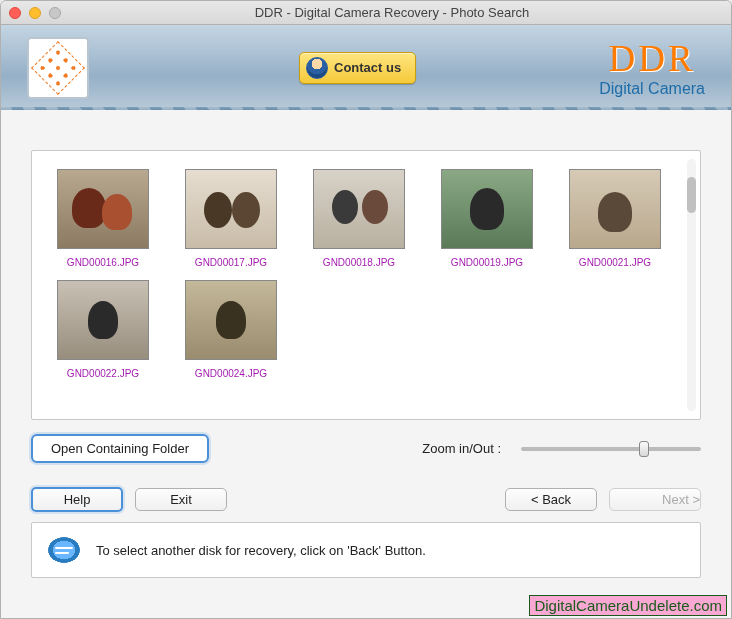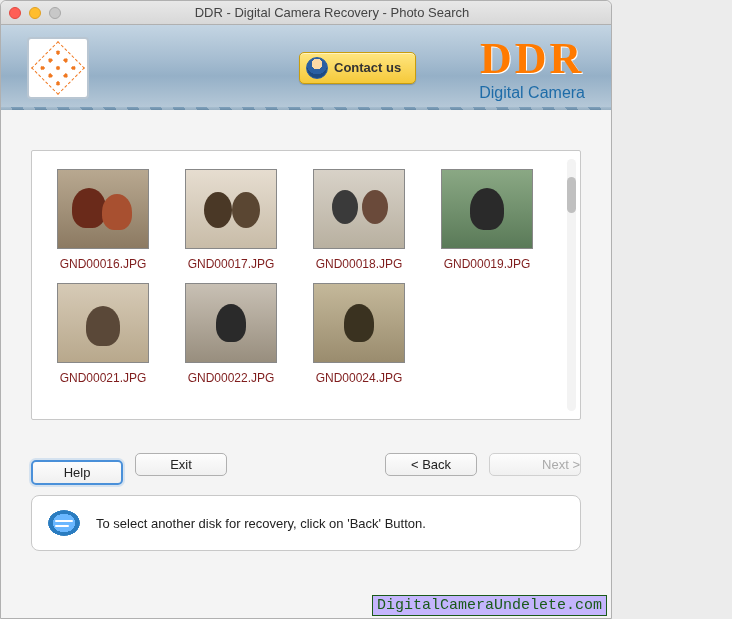--- a/index.html
+++ b/index.html
@@ -1,18 +1,18 @@
 <!DOCTYPE html>
 <html><head>
 <meta charset="utf-8">
 <style>
 * { box-sizing: border-box; margin: 0; padding: 0; }
 body { font-family: -apple-system, "Helvetica Neue", Arial, sans-serif; background: #ececec; width: 732px; height: 619px; overflow: hidden; }
 
-.window { width: 612px; height: 619px; background: #f4f4f4; border: 1px solid #b0b0b0; border-radius: 6px 6px 0 0; display: flex; flex-direction: column; }
+.window { width: 732px; height: 619px; background: #f4f4f4; border: 1px solid #b0b0b0; border-radius: 6px 6px 0 0; display: flex; flex-direction: column; }
 
 .titlebar { height: 24px; background: linear-gradient(#e8e8e8, #d8d8d8); border-bottom: 1px solid #b0b0b0; display: flex; align-items: center; padding: 0 8px; border-radius: 6px 6px 0 0; }
 .traffic-lights { display: flex; gap: 8px; }
 .light { width: 12px; height: 12px; border-radius: 50%; }
 .light.red { background: #ff5f56; border: 0.5px solid #e14940; }
 .light.yellow { background: #ffbd2e; border: 0.5px solid #e0a024; }
 .light.green { background: #c8c8c8; border: 0.5px solid #a8a8a8; }
 .title { flex: 1; text-align: center; font-size: 13px; color: #444; }
 
 .banner { height: 85px; background: linear-gradient(180deg, #c4d5e3 0%, #a6bdd1 40%, #95b0c7 60%, #b8cad9 100%); display: flex; align-items: center; padding: 0 26px; position: relative; }
@@ -25,32 +25,32 @@
   radial-gradient(circle at 20% 50%, #f07820 2px, transparent 2px),
   radial-gradient(circle at 50% 50%, #f07820 2px, transparent 2px),
   radial-gradient(circle at 80% 50%, #f07820 2px, transparent 2px),
   radial-gradient(circle at 20% 80%, #f07820 2px, transparent 2px),
   radial-gradient(circle at 50% 80%, #f07820 2px, transparent 2px),
   radial-gradient(circle at 80% 80%, #f07820 2px, transparent 2px);
   border: 1px dashed #f07820; transform: rotate(45deg); }
 .contact-btn { margin-left: 210px; background: linear-gradient(#ffe680, #f5c93a); border: 1px solid #c99d0c; border-radius: 5px; padding: 4px 14px 4px 6px; display: flex; align-items: center; gap: 6px; font-size: 13px; font-weight: 600; color: #333; box-shadow: inset 0 1px 0 #fff4c1, 0 1px 1px rgba(0,0,0,0.2); cursor: pointer; }
 .contact-avatar { width: 22px; height: 22px; border-radius: 50%; background: radial-gradient(circle at 50% 30%, #fcd9a6 30%, #2a5fa3 30% 60%, #1e4a82 60%); border: 1px solid #2a5fa3; }
 .brand { margin-left: auto; text-align: center; }
-.brand-ddr { font-size: 44px; font-weight: 700; color: #ff7a00; letter-spacing: 3px; font-family: Georgia, serif; text-shadow: 1px 1px 0 #fff; }
+.brand-ddr { font-size: 37px; font-weight: 400; color: #ff7a00; letter-spacing: 3px; font-family: Georgia, serif; text-shadow: 1px 1px 0 #fff; }
 .brand-sub { font-size: 16px; color: #1e6ca8; font-weight: 500; }
 
 .content { flex: 1; padding: 40px 30px 10px 30px; position: relative; }
 
 .gallery-frame { border: 1px solid #c8c8c8; background: #fff; border-radius: 2px; padding: 18px 16px 4px 16px; height: 270px; position: relative; }
 .gallery-scroll { position: absolute; right: 4px; top: 8px; bottom: 8px; width: 9px; background: #f3f3f3; border-radius: 5px; }
 .gallery-scroll-thumb { position: absolute; top: 18px; width: 9px; height: 36px; background: #c0c0c0; border-radius: 5px; }
 .gallery-grid { display: flex; flex-wrap: wrap; gap: 12px 18px; }
 .thumb { width: 110px; display: flex; flex-direction: column; align-items: center; }
 .thumb-img { width: 92px; height: 80px; border: 1px solid #888; background: #d8d2c8; position: relative; overflow: hidden; }
-.thumb-label { font-size: 12px; color: #7f1d1d; margin-top: 8px; }
+.thumb-label { font-size: 10px; color: #a21caf; margin-top: 8px; }
 
 .ppl { position: absolute; border-radius: 50%; }
 .t0 .thumb-img { background: linear-gradient(#b8a890, #8c7a62); } .t0 .a { width: 34px; height: 40px; background: #6a2a1a; top: 18px; left: 14px; border-radius: 50% 50% 40% 40%; } .t0 .b { width: 30px; height: 36px; background: #a85030; top: 24px; left: 44px; border-radius: 50% 50% 40% 40%; }
 .t1 .thumb-img { background: linear-gradient(#e6ddd0, #c8bca8); } .t1 .a { width: 28px; height: 36px; background: #4a3826; top: 22px; left: 18px; border-radius: 50%; } .t1 .b { width: 28px; height: 36px; background: #5a4632; top: 22px; left: 46px; border-radius: 50%; }
 .t2 .thumb-img { background: linear-gradient(#d8d2c8, #b8b0a0); } .t2 .a { width: 26px; height: 34px; background: #3a3a3a; top: 20px; left: 18px; border-radius: 50%; } .t2 .b { width: 26px; height: 34px; background: #6a4a3a; top: 20px; left: 48px; border-radius: 50%; }
 .t3 .thumb-img { background: linear-gradient(#8aa884, #5a7a58); } .t3 .a { width: 34px; height: 42px; background: #2a2a2a; top: 18px; left: 28px; border-radius: 50% 50% 40% 40%; }
 .t4 .thumb-img { background: linear-gradient(#e8e2d4, #d0c8b8); } .t4 .a { width: 28px; height: 36px; background: #3a2a24; top: 20px; left: 16px; border-radius: 50%; } .t4 .b { width: 28px; height: 36px; background: #4a3228; top: 22px; left: 46px; border-radius: 50%; }
 .t5 .thumb-img { background: linear-gradient(#d6cab6, #b8a88c); } .t5 .a { width: 34px; height: 40px; background: #5a4838; top: 22px; left: 28px; border-radius: 50% 50% 40% 40%; }
 .t6 .thumb-img { background: linear-gradient(#c8c0b4, #988e7e); } .t6 .a { width: 30px; height: 38px; background: #2a2a2a; top: 20px; left: 30px; border-radius: 50% 50% 40% 40%; }
 .t7 .thumb-img { background: linear-gradient(#cfc6d6, #a89cb4); } .t7 .a { width: 30px; height: 38px; background: #6a4a52; top: 20px; left: 30px; border-radius: 50%; }
@@ -58,32 +58,32 @@
 .t9 .thumb-img { background: linear-gradient(#a8b2b8, #7a848a); } .t9 .a { width: 26px; height: 34px; background: #3a2a24; top: 22px; left: 14px; border-radius: 50%; } .t9 .b { width: 26px; height: 34px; background: #4a3228; top: 22px; left: 50px; border-radius: 50%; }
 
 .controls-row { display: flex; align-items: center; margin-top: 14px; gap: 20px; }
 .open-folder-btn { background: #fff; border: 2px solid #4a90d9; border-radius: 6px; padding: 5px 18px; font-size: 13px; color: #222; cursor: pointer; box-shadow: 0 0 0 2px rgba(74,144,217,0.2); }
 .zoom-label { margin-left: auto; font-size: 13px; color: #222; }
 .slider { width: 180px; height: 4px; background: #bbb; border-radius: 2px; position: relative; }
 .slider-thumb { position: absolute; top: -6px; left: 118px; width: 10px; height: 16px; background: linear-gradient(#fafafa,#d8d8d8); border: 1px solid #888; border-radius: 3px; }
 
 .nav-row { display: flex; align-items: center; margin-top: 24px; gap: 12px; }
 .btn { background: linear-gradient(#fdfdfd,#f0f0f0); border: 1px solid #b0b0b0; border-radius: 5px; padding: 3px 0; width: 92px; font-size: 13px; text-align: center; cursor: pointer; color: #222; }
-.btn.help { border: 2px solid #4a90d9; box-shadow: 0 0 0 2px rgba(74,144,217,0.18); margin-top: 16px; }
+.btn.help { border: 2px solid #4a90d9; box-shadow: 0 0 0 2px rgba(74,144,217,0.18); }
 .btn.disabled { color: #aaa; border-color: #d0d0d0; cursor: default; text-align: right; }
 .spacer { flex: 1; }
 
-.hint-box { border: 1px solid #c8c8c8; background: #fff; border-radius: 8px; margin-top: 10px; padding: 14px 16px; display: flex; align-items: center; gap: 16px; }
+.hint-box { border: 1px solid #c8c8c8; background: #fff; border-radius: 2px; margin-top: 10px; padding: 14px 16px; display: flex; align-items: center; gap: 16px; }
 .hint-icon { width: 32px; height: 26px; border-radius: 50%; background: radial-gradient(ellipse at center, #6ab7ff 0 50%, #2a7cc0 50% 70%, transparent 70%); position: relative; }
 .hint-icon::before, .hint-icon::after { content: ""; position: absolute; background: #fff; height: 2px; border-radius: 1px; }
 .hint-icon::before { width: 18px; top: 10px; left: 7px; }
 .hint-icon::after { width: 14px; top: 15px; left: 7px; }
 .hint-text { font-size: 13px; color: #222; }
 
-.watermark { position: absolute; right: 4px; bottom: 2px; font-family: Liberation Mono, monospace; font-size: 15px; color: #1a5a1a; background: #c4b5fd; padding: 1px 4px; border: 1px solid #1a5a1a; }
+.watermark { position: absolute; right: 4px; bottom: 2px; font-family: Liberation Sans, sans-serif; font-size: 15px; color: #1a5a1a; background: #f9a8d4; padding: 1px 4px; border: 1px solid #1a5a1a; }
 </style>
 </head>
 <body>
 
 <div class="window">
 
   <div class="titlebar">
     <div class="traffic-lights">
       <div class="light red"></div>
       <div class="light yellow"></div>
@@ -154,20 +154,27 @@
           </div>
         <div class="thumb t8">
             <div class="thumb-img">
               <div class="ppl a"></div>
             </div>
             <div class="thumb-label">GND00024.JPG</div>
           </div>
       </div>
     </div>
 
+    <div class="controls-row">
+      <button class="open-folder-btn">Open Containing Folder</button>
+      <span class="zoom-label">Zoom in/Out :</span>
+      <div class="slider">
+        <div class="slider-thumb"></div>
+      </div>
+    </div>
 
     <div class="nav-row">
       <button class="btn help">Help</button>
       <button class="btn">Exit</button>
       <div class="spacer"></div>
       <button class="btn">&lt; Back</button>
       <button class="btn disabled">Next &gt;</button>
     </div>
 
     <div class="hint-box">

